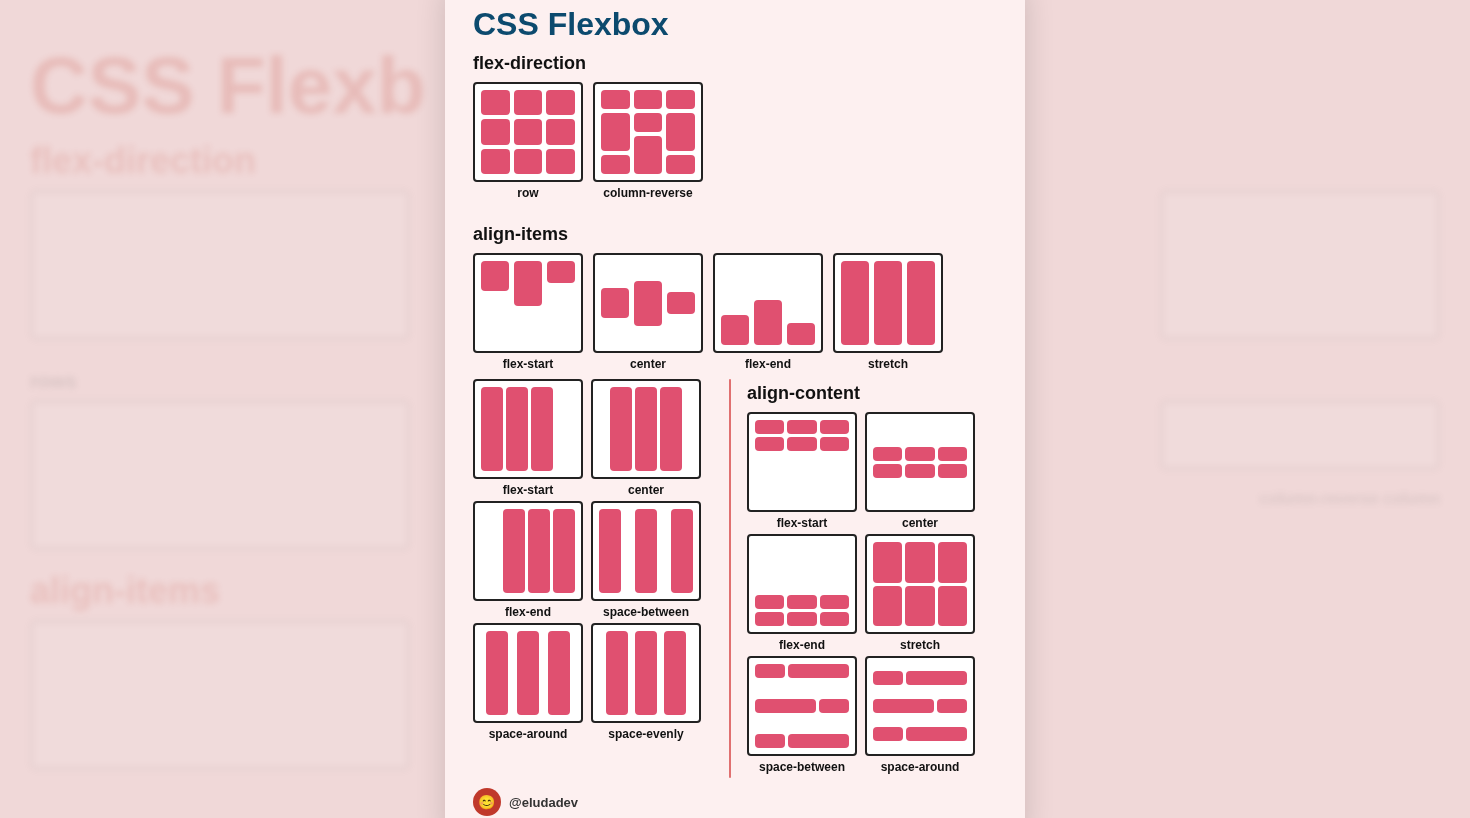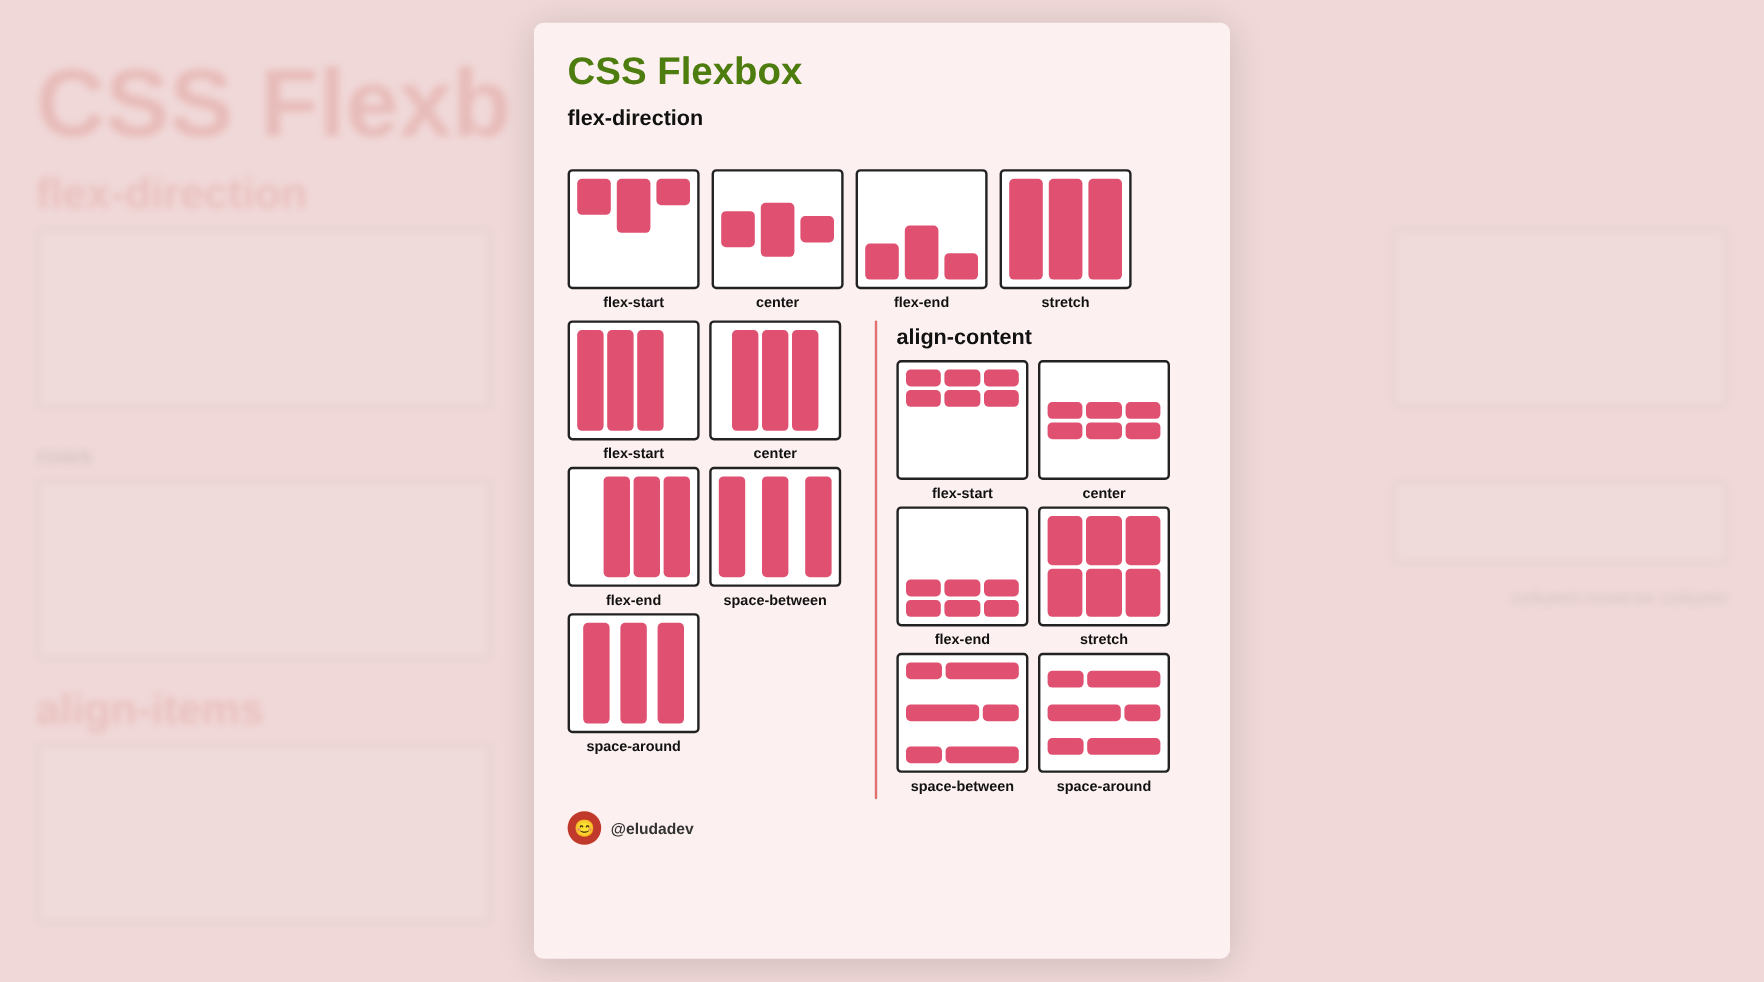--- a/index.html
+++ b/index.html
@@ -43,21 +43,21 @@
       width: 580px;
       min-height: 780px;
       border-radius: 8px;
       padding: 22px 28px 18px 28px;
       box-shadow: 0 4px 30px rgba(0,0,0,0.15);
     }
 
     .card-title {
       font-size: 32px;
       font-weight: 900;
-      color: #4d7c0f;
+      color: #0c4a6e;
       margin-bottom: 10px;
     }
 
     .section-title {
       font-size: 18px;
       font-weight: 800;
       color: #111;
       margin-bottom: 8px;
       margin-top: 4px;
     }
@@ -198,28 +198,69 @@
 </div>
 
 <div class="card">
 
   <div class="card-title">CSS Flexbox</div>
 
   <div class="fd-section">
     <div class="section-title">flex-direction</div>
     <div class="fd-row">
 
-
-
-
+      <div class="diagram-item">
+        <div class="demo-box" style="flex-direction:column;gap:4px;padding:6px;">
+          <div style="display:flex;gap:4px;flex:1;">
+            <div class="blk" style="flex:1;"></div>
+            <div class="blk" style="flex:1;"></div>
+            <div class="blk" style="flex:1;"></div>
+          </div>
+          <div style="display:flex;gap:4px;flex:1;">
+            <div class="blk" style="flex:1;"></div>
+            <div class="blk" style="flex:1;"></div>
+            <div class="blk" style="flex:1;"></div>
+          </div>
+          <div style="display:flex;gap:4px;flex:1;">
+            <div class="blk" style="flex:1;"></div>
+            <div class="blk" style="flex:1;"></div>
+            <div class="blk" style="flex:1;"></div>
+          </div>
+        </div>
+        <div class="label">row</div>
+      </div>
+
+
+
+      <div class="diagram-item">
+        <div class="demo-box" style="flex-direction:row;gap:4px;padding:6px;">
+          <div style="display:flex;flex-direction:column-reverse;gap:4px;flex:1;">
+            <div class="blk" style="flex:1;"></div>
+            <div class="blk" style="flex:2;"></div>
+            <div class="blk" style="flex:1;"></div>
+          </div>
+          <div style="display:flex;flex-direction:column-reverse;gap:4px;flex:1;">
+            <div class="blk" style="flex:2;"></div>
+            <div class="blk" style="flex:1;"></div>
+            <div class="blk" style="flex:1;"></div>
+          </div>
+          <div style="display:flex;flex-direction:column-reverse;gap:4px;flex:1;">
+            <div class="blk" style="flex:1;"></div>
+            <div class="blk" style="flex:2;"></div>
+            <div class="blk" style="flex:1;"></div>
+          </div>
+        </div>
+        <div class="label">column-reverse</div>
+      </div>
 
     </div>
   </div>
 
   <div class="ai-section">
+    <div class="section-title">align-items</div>
     <div class="ai-row">
 
       <div class="diagram-item">
         <div class="demo-box ai-flex-start">
           <div class="blk" style="width:28px;height:30px;"></div>
           <div class="blk" style="width:28px;height:45px;"></div>
           <div class="blk" style="width:28px;height:22px;"></div>
         </div>
         <div class="label">flex-start</div>
       </div>
@@ -304,20 +345,28 @@
 
         <div class="diagram-item">
           <div class="demo-box jc-box" style="justify-content:space-around;align-items:stretch;">
             <div class="blk" style="width:22px;"></div>
             <div class="blk" style="width:22px;"></div>
             <div class="blk" style="width:22px;"></div>
           </div>
           <div class="label">space-around</div>
         </div>
 
+        <div class="diagram-item">
+          <div class="demo-box jc-box" style="justify-content:space-evenly;align-items:stretch;">
+            <div class="blk" style="width:22px;"></div>
+            <div class="blk" style="width:22px;"></div>
+            <div class="blk" style="width:22px;"></div>
+          </div>
+          <div class="label">space-evenly</div>
+        </div>
       </div>
     </div>
 
     <div class="divider-line" style="align-self:stretch;min-height:200px;"></div>
 
     <div style="flex:1;padding-left:10px;">
       <div class="section-title">align-content</div>
 
       <div style="display:flex;gap:8px;margin-bottom:4px;">
 

